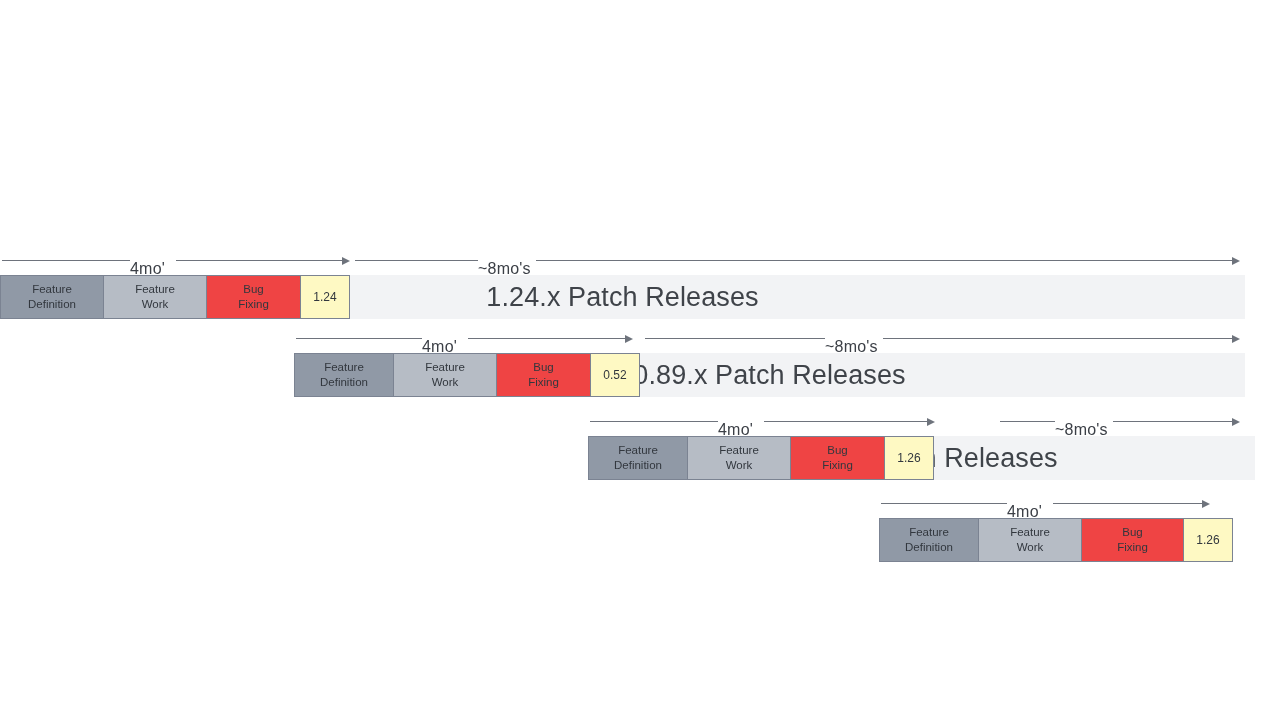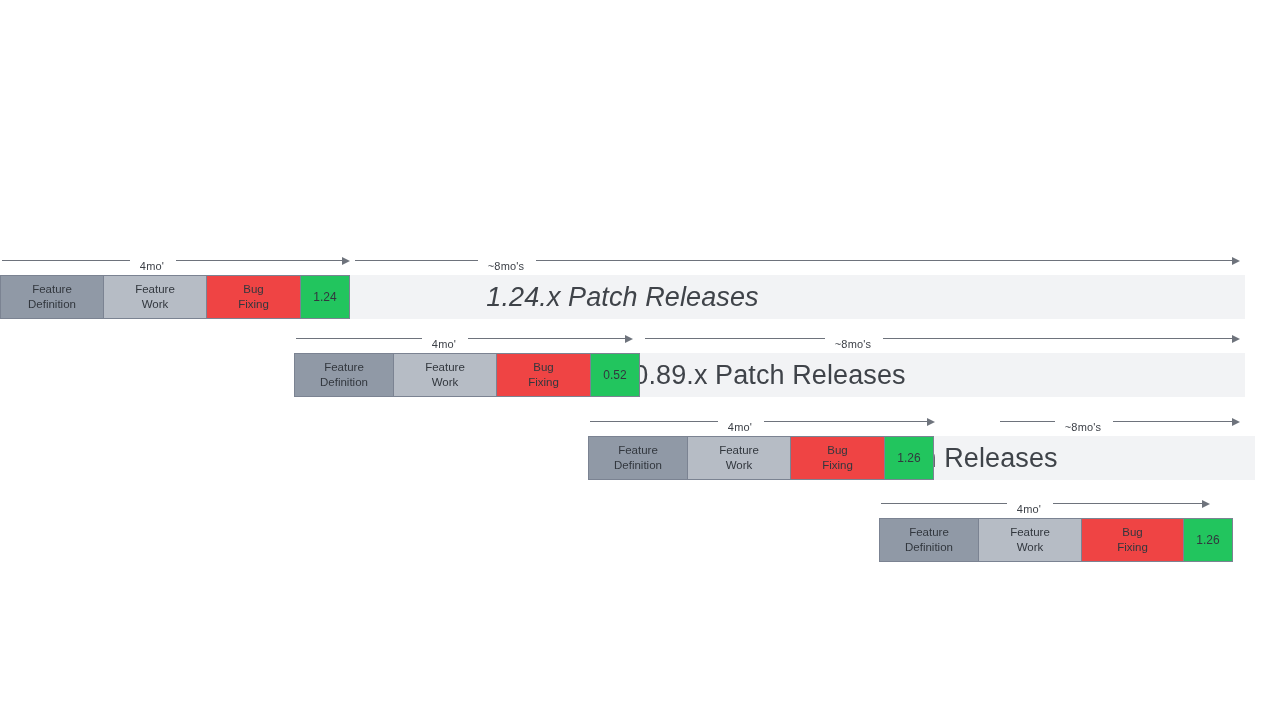--- a/index.html
+++ b/index.html
@@ -67,21 +67,21 @@
     color: #32373e;
     text-align: center;
     white-space: nowrap;
     margin-right: -1px;
   }
   .phase-box:last-child { margin-right: 0; }
 
   .fill-dark    { background: #9099a6; }
   .fill-mid     { background: #b6bcc5; }
   .fill-light   { background: #ef4444; }
-  .fill-lighter { background: #22c55e; }
+  .fill-lighter { background: #fef9c3; }
 
   .phase-line { display: block; }
 
   .version-box {
     font-size: 12px;
     line-height: 1;
   }
 
   
   .measure {
@@ -99,35 +99,34 @@
     top: 4.5px;
     width: 0;
     height: 0;
     border-top: 4px solid transparent;
     border-bottom: 4px solid transparent;
     border-left: 8px solid #6e737c;
   }
   .measure .measure-label {
     position: absolute;
     top: 8px;
-    font-size: 11px;
+    font-size: 16px;
     color: #3b3f46;
     white-space: nowrap;
-    text-align: center;
     letter-spacing: 0.2px;
   }
 </style>
 </head>
 <body>
 
 <div id="diagram">
 
   <div class="row">
 
-    <div class="patch-band" style="left:0px; top:275px; width:1245px; height:44px;font-style:italic;">
+    <div class="patch-band" style="left:0px; top:275px; width:1245px; height:44px;">
       <span class="patch-band-label">1.24.x Patch Releases</span>
     </div>
 
     <div class="phases" style="left:0px; top:275px; height:44px;">
       <div class="phase-box fill-dark" style="width:104px;">
         <span class="phase-line">Feature</span>
         <span class="phase-line">Definition</span>
       </div>
       <div class="phase-box fill-mid" style="width:104px;">
         <span class="phase-line">Feature</span>

